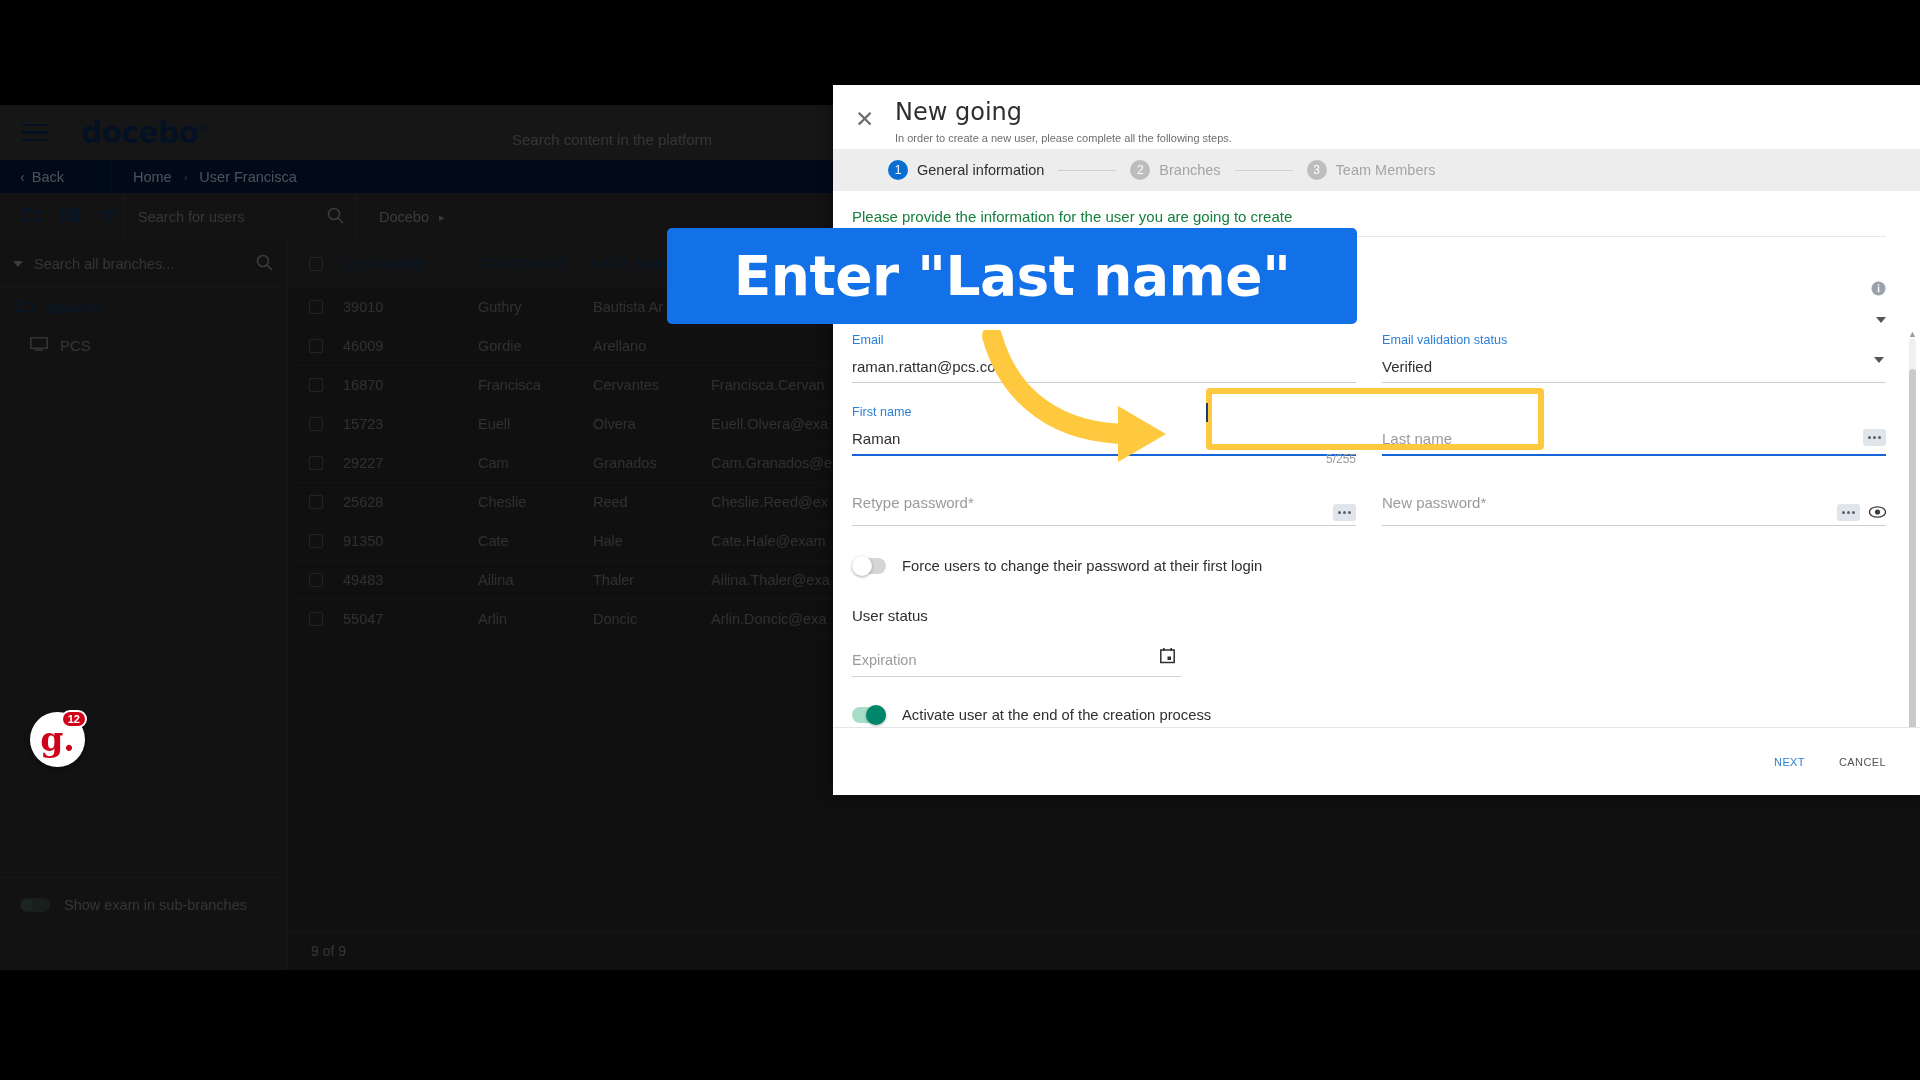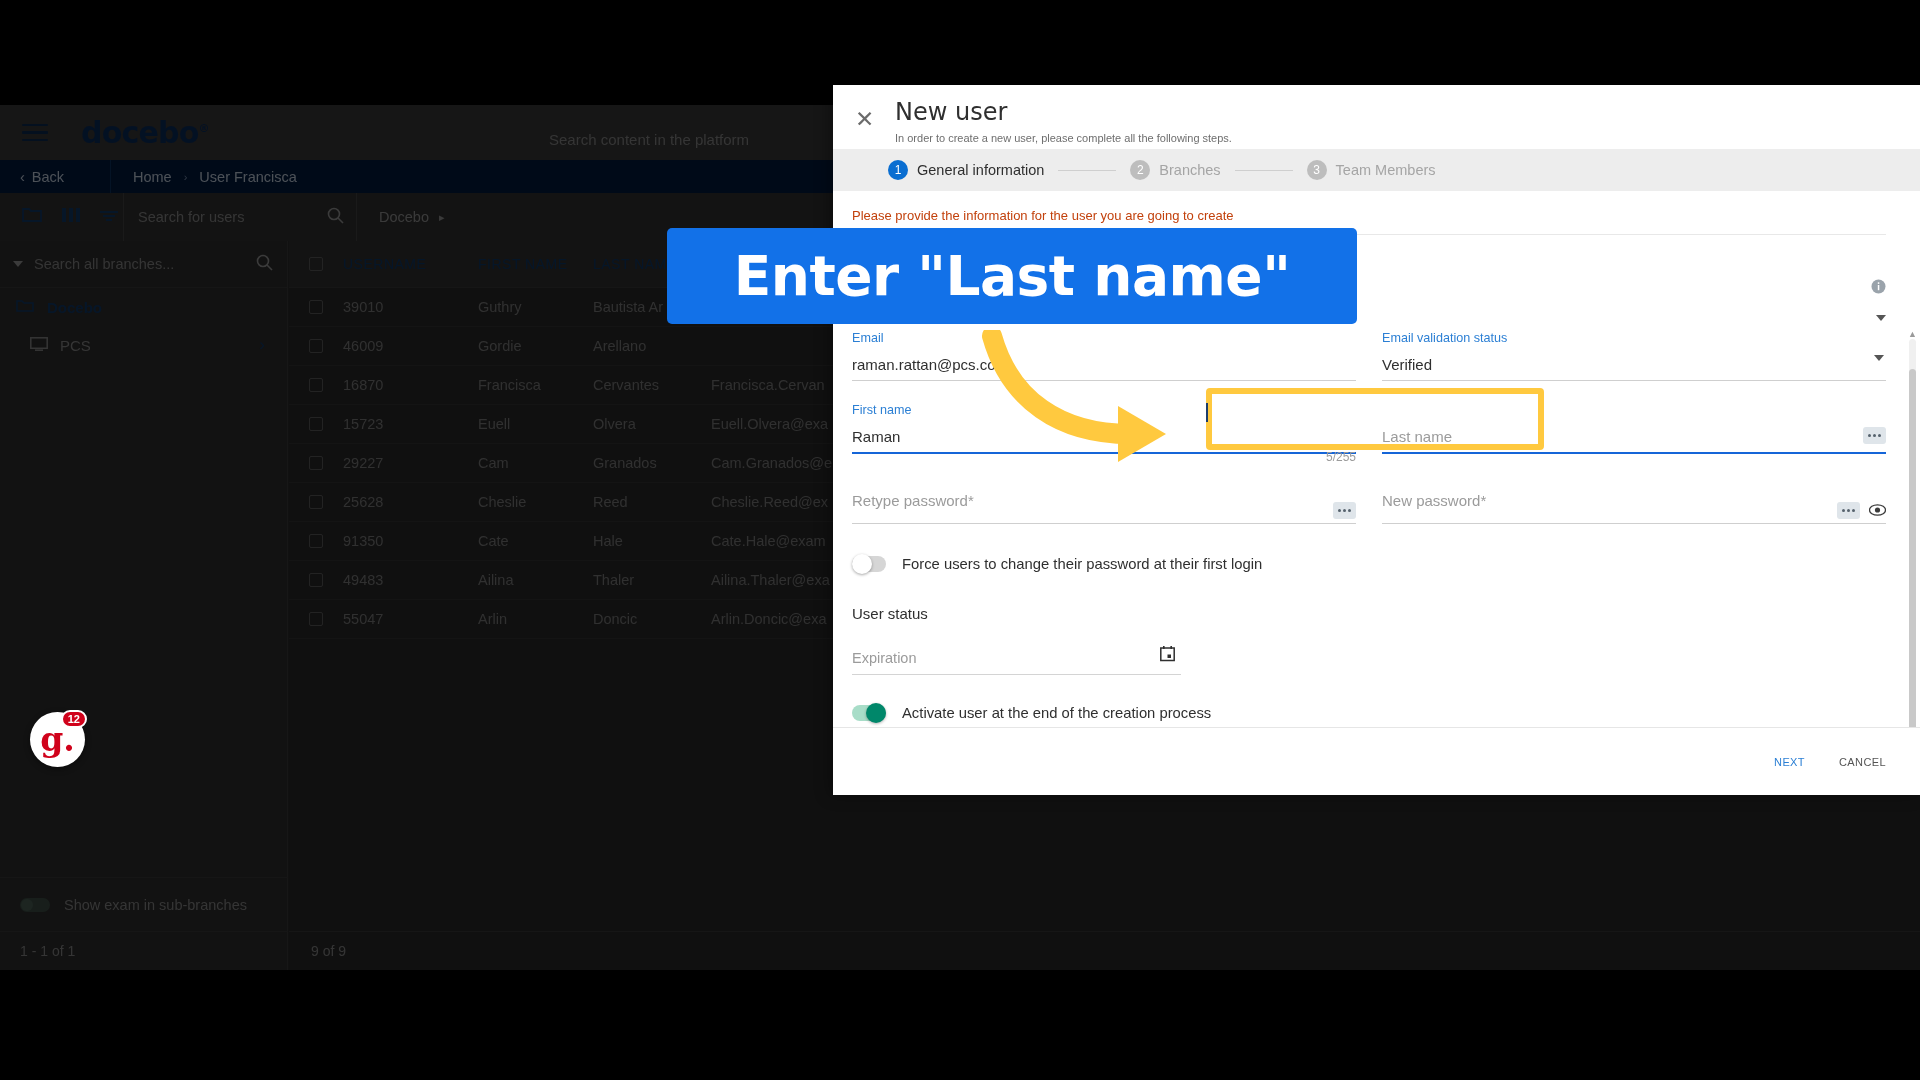--- a/index.html
+++ b/index.html
@@ -34,21 +34,21 @@
   .hamburger { margin-left: 22px; width: 26px; display: flex; flex-direction: column; gap: 5px; cursor: pointer;}
   .hamburger span { display: block; height: 2.5px; background: #0c2a52; border-radius: 1px; }
   .brand {
     margin-left: 33px;
     font-size: 30px; font-weight: bold; color: #0a2d5e;
     letter-spacing: -0.8px;
     font-family: "DejaVu Sans", sans-serif;
   }
   .brand sup { font-size: 11px; vertical-align: super; }
   .global-search {
-    position: absolute; left: 549px; top: 0; height: 68px;
+    position: absolute; left: 512px; top: 0; height: 68px;
     display: flex; align-items: center;
     color: #8b8b8b; font-size: 15px;
   }
 
   
   .crumbbar {
     position: absolute; left: 0; top: 55px; width: 1920px; height: 33px;
     background: #001c41;
     display: flex; align-items: center;
     color: #c7d4e5; font-size: 14.5px;
@@ -168,21 +168,21 @@
   }
   .step.inactive .step-num { background: #bdbdbd; }
   .step.active .step-lab { color: #2f2f2f; }
   .step.inactive .step-lab { color: #a5a5a5; }
   .step-line { width: 58px; height: 1px; background: #cfcfcf; margin: 0 14px; }
 
   .modal-body {
     flex: 1; position: relative; overflow: hidden;
     padding: 0 34px 0 19px;
   }
-  .hint { font-size: 13px; color: #c2410c; padding: 17px 0 11px 0; border-bottom: 1px solid #e8e8e8; }
+  .hint { font-size: 15px; color: #15803d; padding: 17px 0 11px 0; border-bottom: 1px solid #e8e8e8; }
 
   .row2 { display: flex; gap: 26px; margin-top: 22px; }
   .fld { flex: 1; position: relative; }
   .fld-lab { font-size: 12.6px; color: #2b7fd4; }
   .fld-val {
     font-size: 15px; color: #2f2f2f; padding: 11px 0 7px 0;
     border-bottom: 1px solid #cfcfcf; min-height: 36px;
   }
   .fld-val.placeholder { color: #9b9b9b; }
   .fld-val.active-underline { border-bottom: 2px solid #1565d8; }
@@ -371,23 +371,20 @@
           </span>
           <span>PCS</span>
         </span>
         <span style="color:#123a6b;font-size:17px">›</span>
       </div>
 
       <div class="sub-toggle">
         <span class="mini-toggle"></span>
         <span>Show exam in sub-branches</span>
       </div>
-      <div class="lp-footer">
-        <span>1 - 1 of 1</span>
-      </div>
     </div>
 
     <div class="tablewrap">
       <div class="thead">
         <div class="cb">
             <i></i>
           </div>
         <div class="c-user">USERNAME</div>
         <div class="c-first">FIRST NAME</div>
         <div class="c-last">LAST NAME</div>
@@ -481,21 +478,21 @@
       </div>
     </div>
 
     <div class="dim-veil"></div>
   </div>
 
   <div class="modal">
     <div class="modal-head">
       <div class="close-x">✕</div>
       <div class="mh-text">
-        <div class="mh-title">New user</div>
+        <div class="mh-title">New going</div>
         <div class="mh-sub">In order to create a new user, please complete all the following steps.</div>
       </div>
     </div>
 
     <div class="steps">
       <div class="step active">
         <span class="step-num">1</span>
         <span class="step-lab">General information</span>
       </div>
       <span class="step-line"></span>

